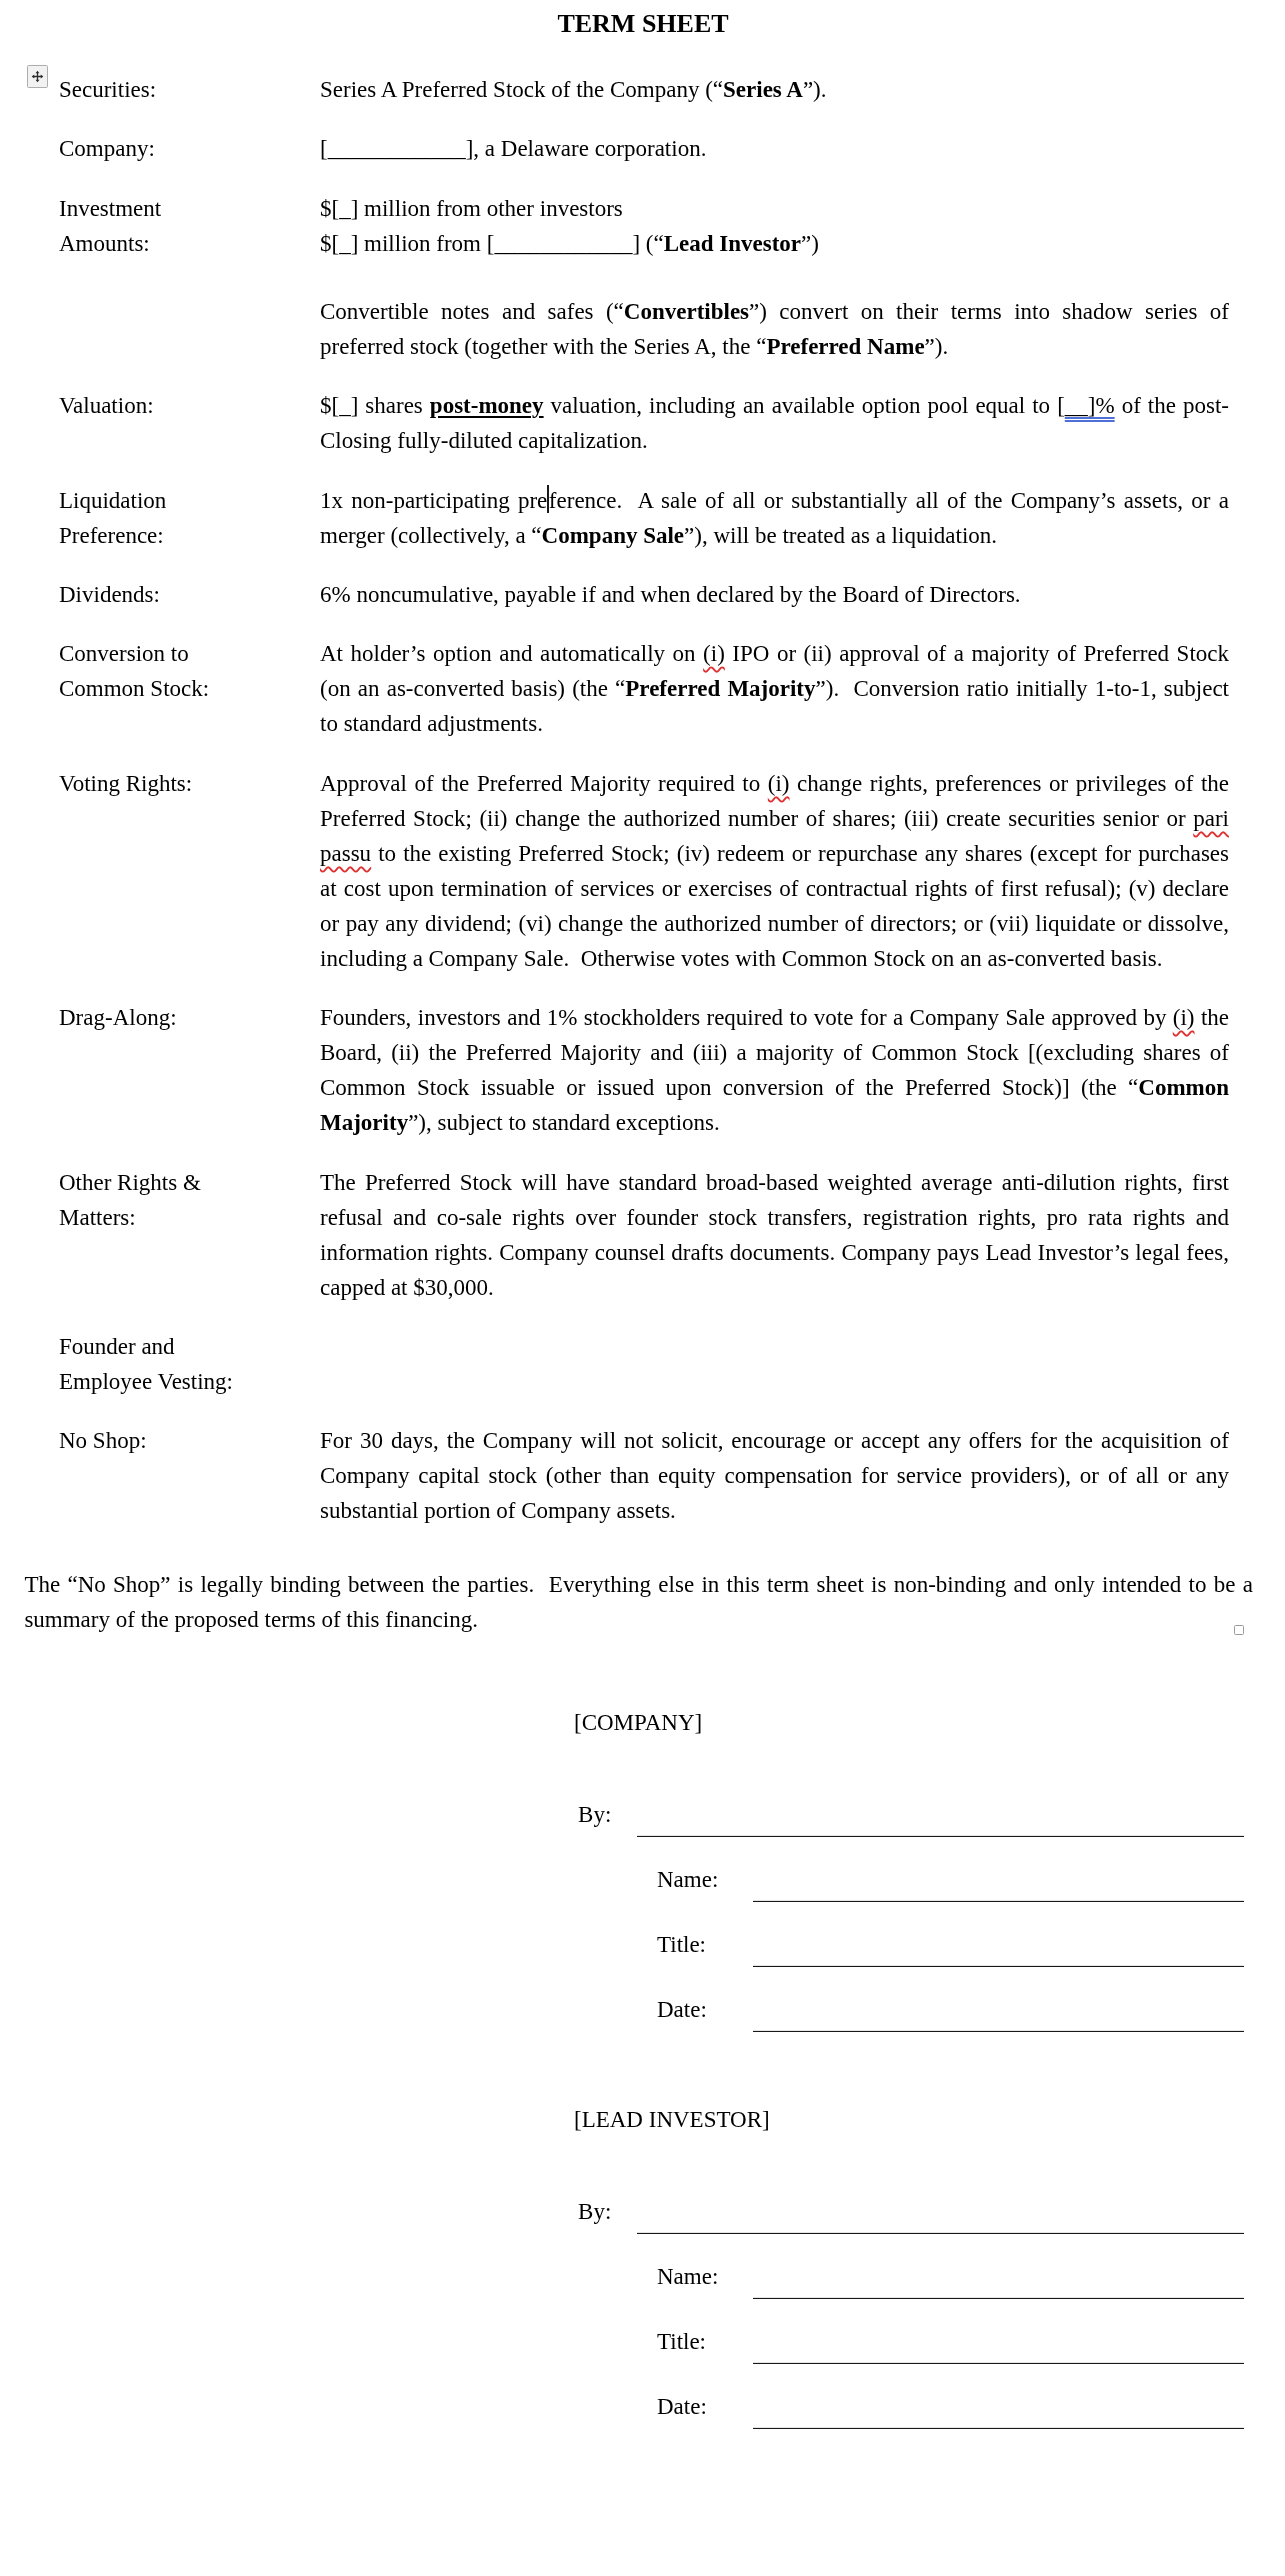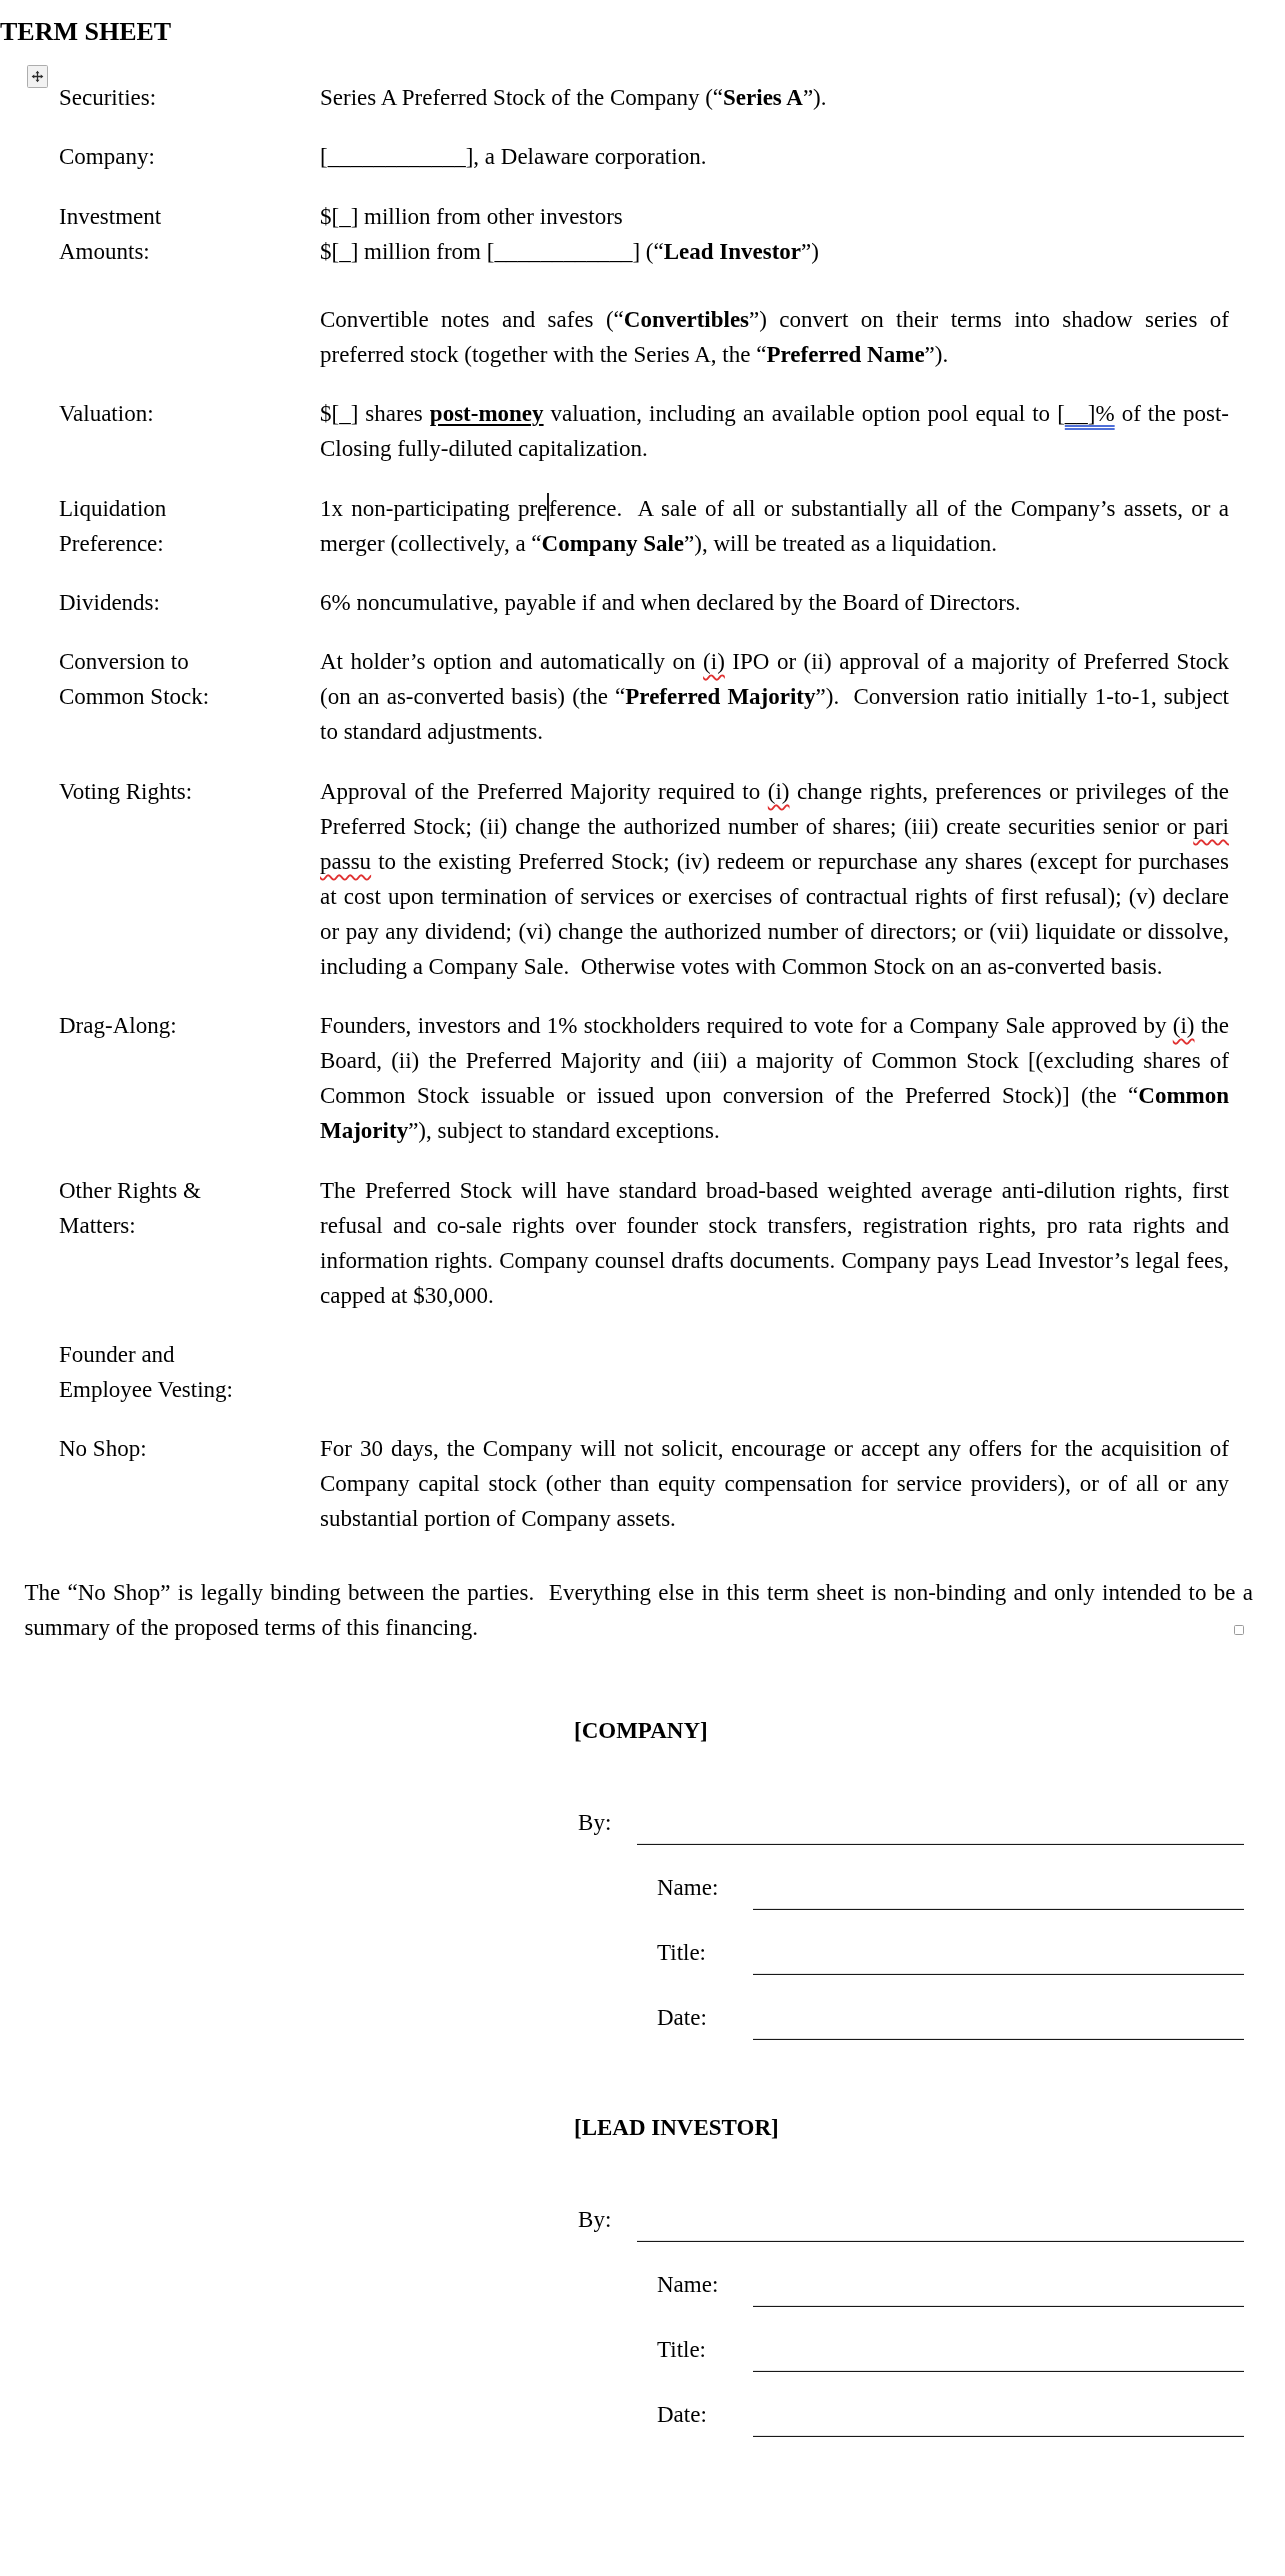--- a/index.html
+++ b/index.html
@@ -1,21 +1,21 @@
 <!DOCTYPE html>
 <html style="font-size:13px"><head>
 <meta charset="utf-8">
 <style>
   html,body { margin:0; padding:0; background:#ffffff; }
   .page {
     position:relative; width:1286px; height:2576px; background:#fff;
     font-family:"Liberation Serif", serif; font-size:23px; color:#000;
     overflow:hidden;
   }
-  .doc-title { text-align:left; font-weight:bold; font-size:26px; margin:0; padding-top:17px; line-height:29px; }
+  .doc-title { text-align:center; font-weight:bold; font-size:26px; margin:0; padding-top:9px; line-height:29px; }
   .table-move-handle {
     position:absolute; left:27px; top:65px; width:21px; height:23px;
     border:0.8px solid #adadad; background:#f2f2f2; border-radius:1.6px;
     display:flex; align-items:center; justify-content:center; box-sizing:border-box;
   }
   .table-move-handle svg { width:13px; height:13px; }
   .table-resize-handle {
     position:absolute; left:1234px; top:1625px; width:9.8px; height:9.8px;
     border:1.6px solid #9b9b9b; background:#fff; border-radius:1.6px; box-sizing:border-box;
   }
@@ -25,21 +25,21 @@
   .row-content { flex:1; line-height:35px; }
   .row-paragraph { margin:0; }
   .row-paragraph.gap-before { margin-top:33px; }
   .justify { text-align:justify; }
   .seg-b  { font-weight:bold; }
   .seg-bu { font-weight:bold; text-decoration:underline; text-decoration-thickness:1.6px; text-underline-offset:3.3px; }
   .seg-sqr { text-decoration-line:underline; text-decoration-style:wavy; text-decoration-color:#e03131; text-decoration-thickness:1.6px; text-underline-offset:4.9px; }
   .seg-gb  { text-decoration-line:underline; text-decoration-style:double; text-decoration-color:#4f6fd8; text-decoration-thickness:2.4px; text-underline-offset:4.1px; }
   .text-cursor { display:inline-block; width:1.6px; height:28px; background:#1a1a1a; vertical-align:-5.7px; }
   .binding-paragraph { margin:39px 33px 0 24.4px; line-height:35px; text-align:justify; }
-  .sig-heading { font-size:23px; font-weight:bold; line-height:35px; margin:68px 0 0 574px; }
+  .sig-heading { font-size:23px; font-weight:normal; line-height:35px; margin:68px 0 0 574px; }
   .sig-heading.lead { margin-top:75px; }
   .sig-row { display:flex; align-items:flex-end; margin-left:574px; width:670px; box-sizing:border-box; }
   .sig-row.first { margin-top:57px; padding-left:4.1px; }
   .sig-row.rest  { margin-top:30px; padding-left:83px; }
   .sig-label { flex:0 0 auto; line-height:35px; }
   .sig-row.first .sig-label { width:59px; }
   .sig-row.rest  .sig-label { width:96px; }
   .sig-line { flex:1; height:1.6px; background:#000; align-self:flex-end; transform:translateY(4.9px); }
 </style>
 </head>

